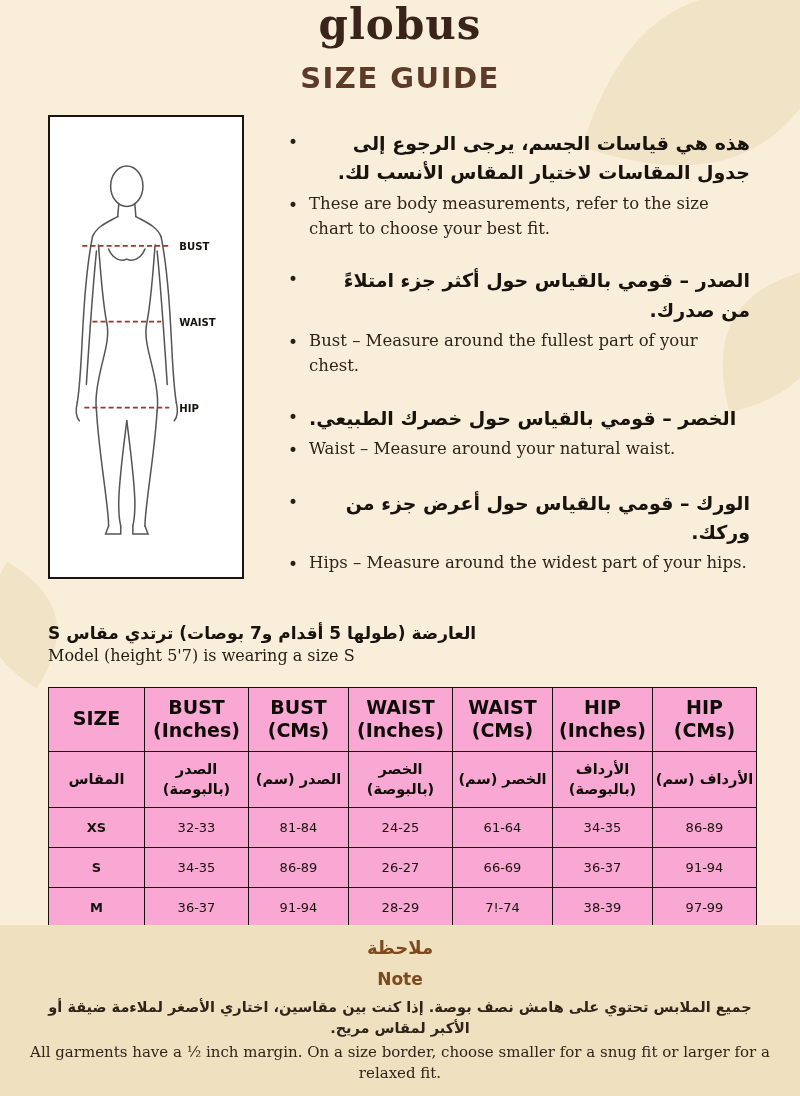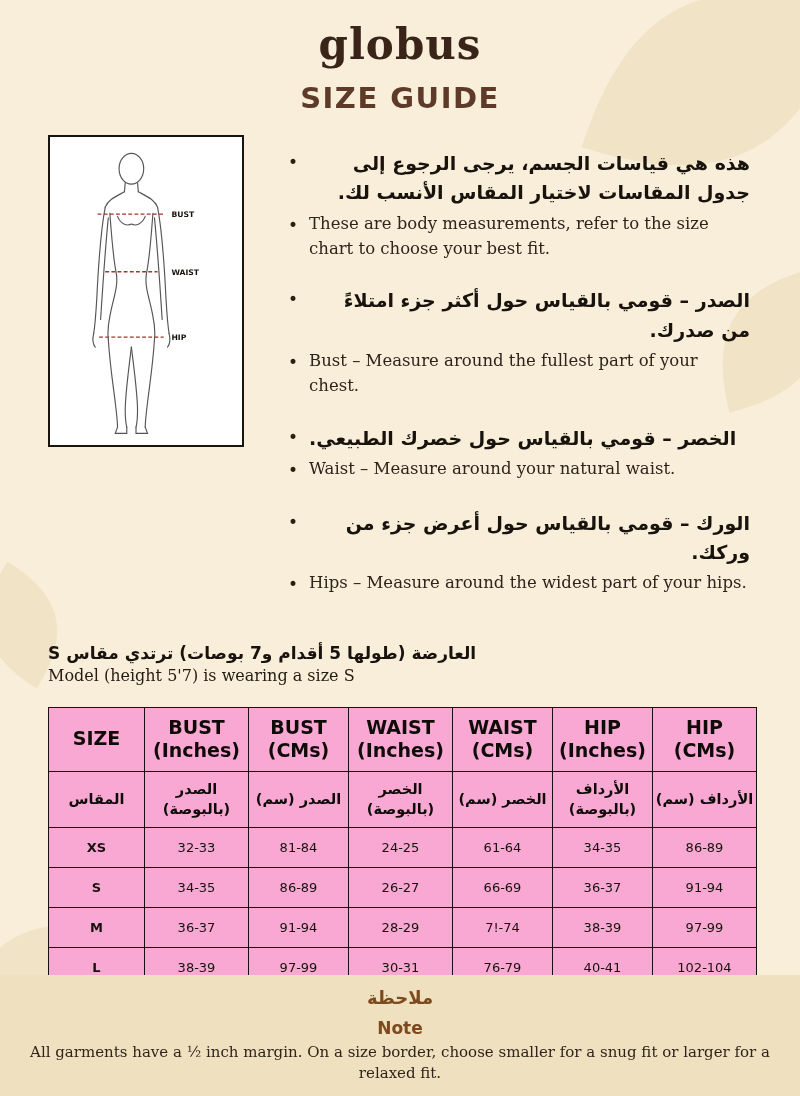--- a/index.html
+++ b/index.html
@@ -9,30 +9,30 @@
     font-family:"DejaVu Sans", sans-serif;
     color:#241b12;
     position:relative;
     overflow:hidden;
   }
   .decor { position:absolute; z-index:0; pointer-events:none; }
   .content { position:relative; z-index:1; width:800px; height:1096px; }
 
   .brand {
     text-align:center; font-family:"DejaVu Serif", serif; font-weight:700;
-    font-size:42px; color:#3a241a; padding-top:20px; letter-spacing:1px;
+    font-size:42px; color:#3a241a; letter-spacing:1px;
   }
   .title {
     text-align:center; font-weight:700; font-size:29px; color:#5d3b28;
     letter-spacing:1.5px; margin-top:12px;
   }
 
   .main { display:flex; padding:20px 46px 0 48px; }
   .figure-box {
-    width:196px; height:312px; background:#ffffff; border:2px solid #1a140e;
+    width:196px; height:464px; background:#ffffff; border:2px solid #1a140e;
     flex:none; padding:4px 2px;
   }
   .figure-box svg { width:100%; height:100%; }
 
   .points { flex:1; padding:14px 4px 0 44px; }
   .group { margin-bottom:25px; }
   .line { display:flex; gap:11px; margin-bottom:4px; }
   .dot { color:#2a1d12; font-size:17px; line-height:1.55; flex:none; }
   .ar { font-weight:700; font-size:19px; line-height:1.55; color:#19130d; text-align:right; }
   .en { font-family:"DejaVu Serif", serif; font-size:16.5px; line-height:1.5; color:#2e241a; }
@@ -260,16 +260,17 @@
         <td>86-89</td>
         <td>44-45</td>
         <td>112-114</td>
       </tr>
     </tbody>
   </table>
 
   <div class="note-band">
     <div class="note-title-ar" dir="rtl">ملاحظة</div>
     <div class="note-title-en">Note</div>
+    <div class="note-ar" dir="rtl">جميع الملابس تحتوي على هامش نصف بوصة. إذا كنت بين مقاسين، اختاري الأصغر لملاءمة ضيقة أو الأكبر لمقاس مريح.</div>
     <div class="note-en">All garments have a ½ inch margin. On a size border, choose smaller for a snug fit or larger for a relaxed fit.</div>
   </div>
 
 </div>
 
 </body></html>

